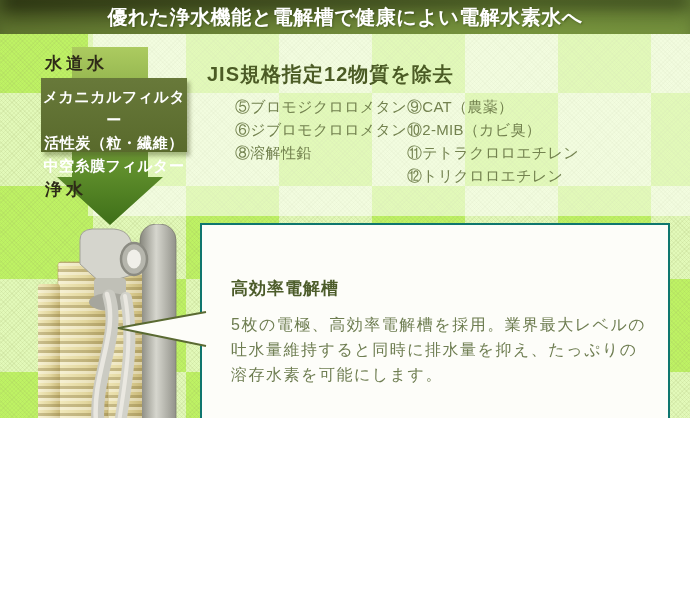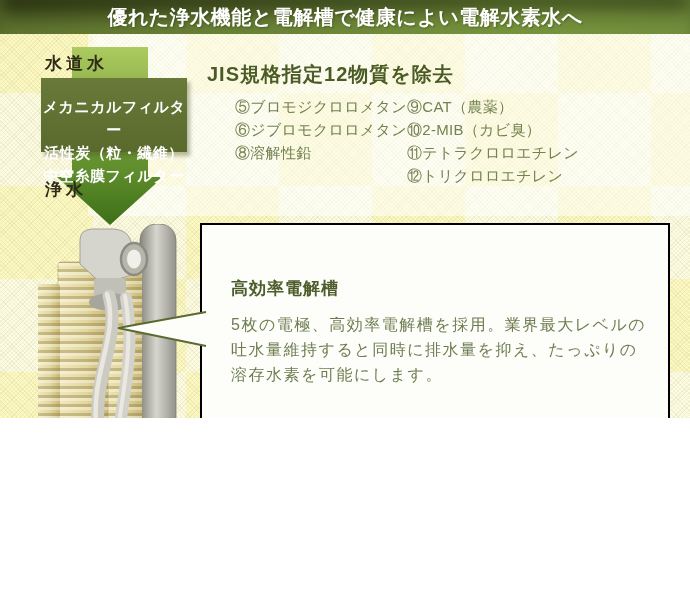--- a/index.html
+++ b/index.html
@@ -1,17 +1,17 @@
 <!DOCTYPE html>
 <html lang="ja"><head>
 <meta charset="utf-8">
 <style>
   html,body{margin:0;padding:0;}
   body{font-family:"Liberation Sans",sans-serif;}
-  #page{position:relative;width:690px;height:418px;overflow:hidden;background:#fef9c3;}
+  #page{position:relative;width:690px;height:418px;overflow:hidden;background:#bef264;}
 
   
   .bg-checker{position:absolute;inset:0;
     background-image:conic-gradient(rgba(255,255,255,.55) 90deg,transparent 90deg 180deg,rgba(255,255,255,.55) 180deg 270deg,transparent 270deg);
     background-size:186px 186px;}
   .bg-hatch{position:absolute;inset:0;
     background-image:
       repeating-linear-gradient(45deg,rgba(150,165,95,.12) 0 1px,transparent 1px 3px),
       repeating-linear-gradient(-45deg,rgba(150,165,95,.12) 0 1px,transparent 1px 3px);}
   .bg-patch{position:absolute;background:rgba(255,255,255,.55);}
@@ -29,37 +29,37 @@
   
   .flow-arrow{position:absolute;left:45px;top:40px;}
   .flow-label{position:absolute;left:45px;width:130px;text-align:left;
     font-family:"DejaVu Serif",serif;font-weight:600;font-size:17px;color:#2e2b18;letter-spacing:4px;}
   .flow-label.top{top:52px;}
   .flow-label.bottom{top:178px;}
   .filter-box{position:absolute;left:41px;top:78px;width:146px;height:74px;
     background:linear-gradient(180deg,#68793a 0%,#596a2c 100%);
     box-shadow:3px 4px 4px rgba(75,85,40,.4);
     color:#ffffff;font-weight:bold;font-size:15px;line-height:23px;text-align:center;
-    padding-top:17px;box-sizing:border-box;letter-spacing:0.5px;}
+    padding-top:7px;box-sizing:border-box;letter-spacing:0.5px;}
 
   
   .jis-heading{position:absolute;left:207px;top:61px;margin:0;
     font-size:20px;font-weight:bold;color:#4b5b25;letter-spacing:1px;}
   .jis-cols{position:absolute;left:203px;top:95px;display:flex;}
   .jis-col{width:140px;}
   .jis-col.c2{width:172px;margin-left:32px;}
   .jis-col.c3{width:auto;}
   .jis-item{font-size:15px;line-height:23px;color:#73824f;letter-spacing:.3px;white-space:nowrap;}
 
   
   .device{position:absolute;left:30px;top:224px;z-index:1;}
 
   
   .callout{position:absolute;left:200px;top:223px;width:470px;height:209px;box-sizing:border-box;
-    background:#fdfdf9;border:2px solid #000000;z-index:3;}
+    background:#fdfdf9;border:2px solid #0f766e;z-index:3;}
   .callout-tail{position:absolute;left:-90px;top:84px;}
   .callout-title{margin:52px 0 12px 29px;font-size:17px;font-weight:bold;color:#4c5c2a;letter-spacing:1px;}
   .callout-body{margin:0 0 0 29px;width:424px;font-size:16px;line-height:25px;
     color:#6e7d51;letter-spacing:1.5px;}
 </style>
 </head>
 <body>
 
 <div id="page">
   <div class="bg-checker"></div>

